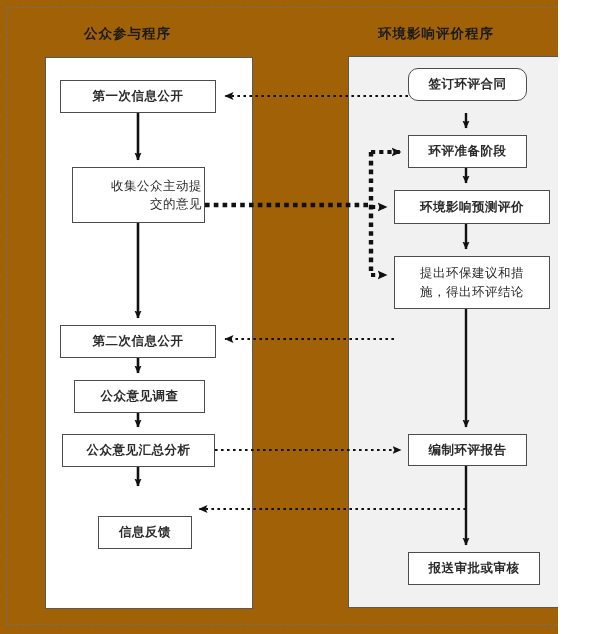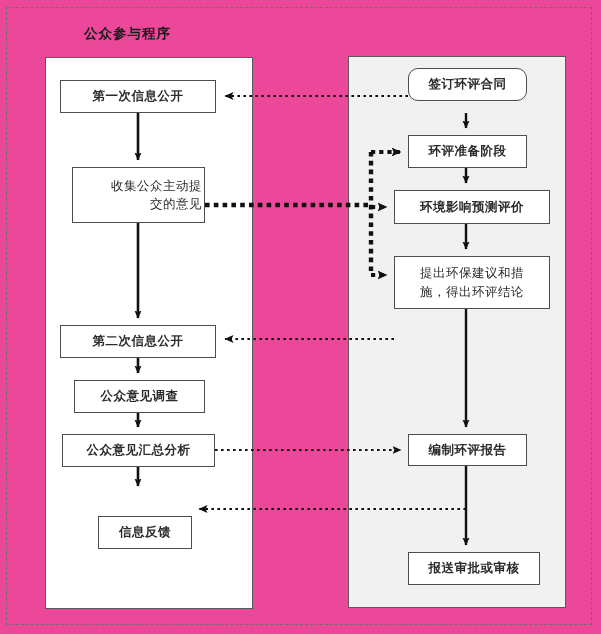--- a/index.html
+++ b/index.html
@@ -2,23 +2,23 @@
 <html><head>
 <meta charset="utf-8">
 <style>
   html, body {
     margin: 0;
     padding: 0;
     background: #ffffff;
   }
   #stage {
     position: relative;
-    width: 601px;
+    width: 558px;
     height: 634px;
-    background: #ec4899;
+    background: #a16207;
     font-family: "DejaVu Sans", "Liberation Sans", sans-serif;
     overflow: hidden;
   }
   
   .page-border {
     position: absolute;
     left: 6px;
     top: 7px;
     width: 586px;
     height: 618px;
@@ -82,20 +82,21 @@
   }
 </style>
 </head>
 <body>
 
 <div id="stage">
 
   <div class="page-border"></div>
 
   <div class="col-title" id="title-left">公众参与程序</div>
+  <div class="col-title" id="title-right">环境影响评价程序</div>
 
   <div class="lane" id="lane-left"></div>
   <div class="lane" id="lane-right"></div>
 
   <svg id="links" viewBox="0 0 601 634">
     <defs>
       <marker id="arr-solid" markerWidth="10" markerHeight="10" refX="7.5" refY="3.6" orient="auto" markerUnits="userSpaceOnUse">
         <path d="M0,0 L8,3.6 L0,7.2 L1.6,3.6 Z" fill="#111111"></path>
       </marker>
       <marker id="arr-dot" markerWidth="11" markerHeight="11" refX="8.5" refY="4" orient="auto" markerUnits="userSpaceOnUse">

